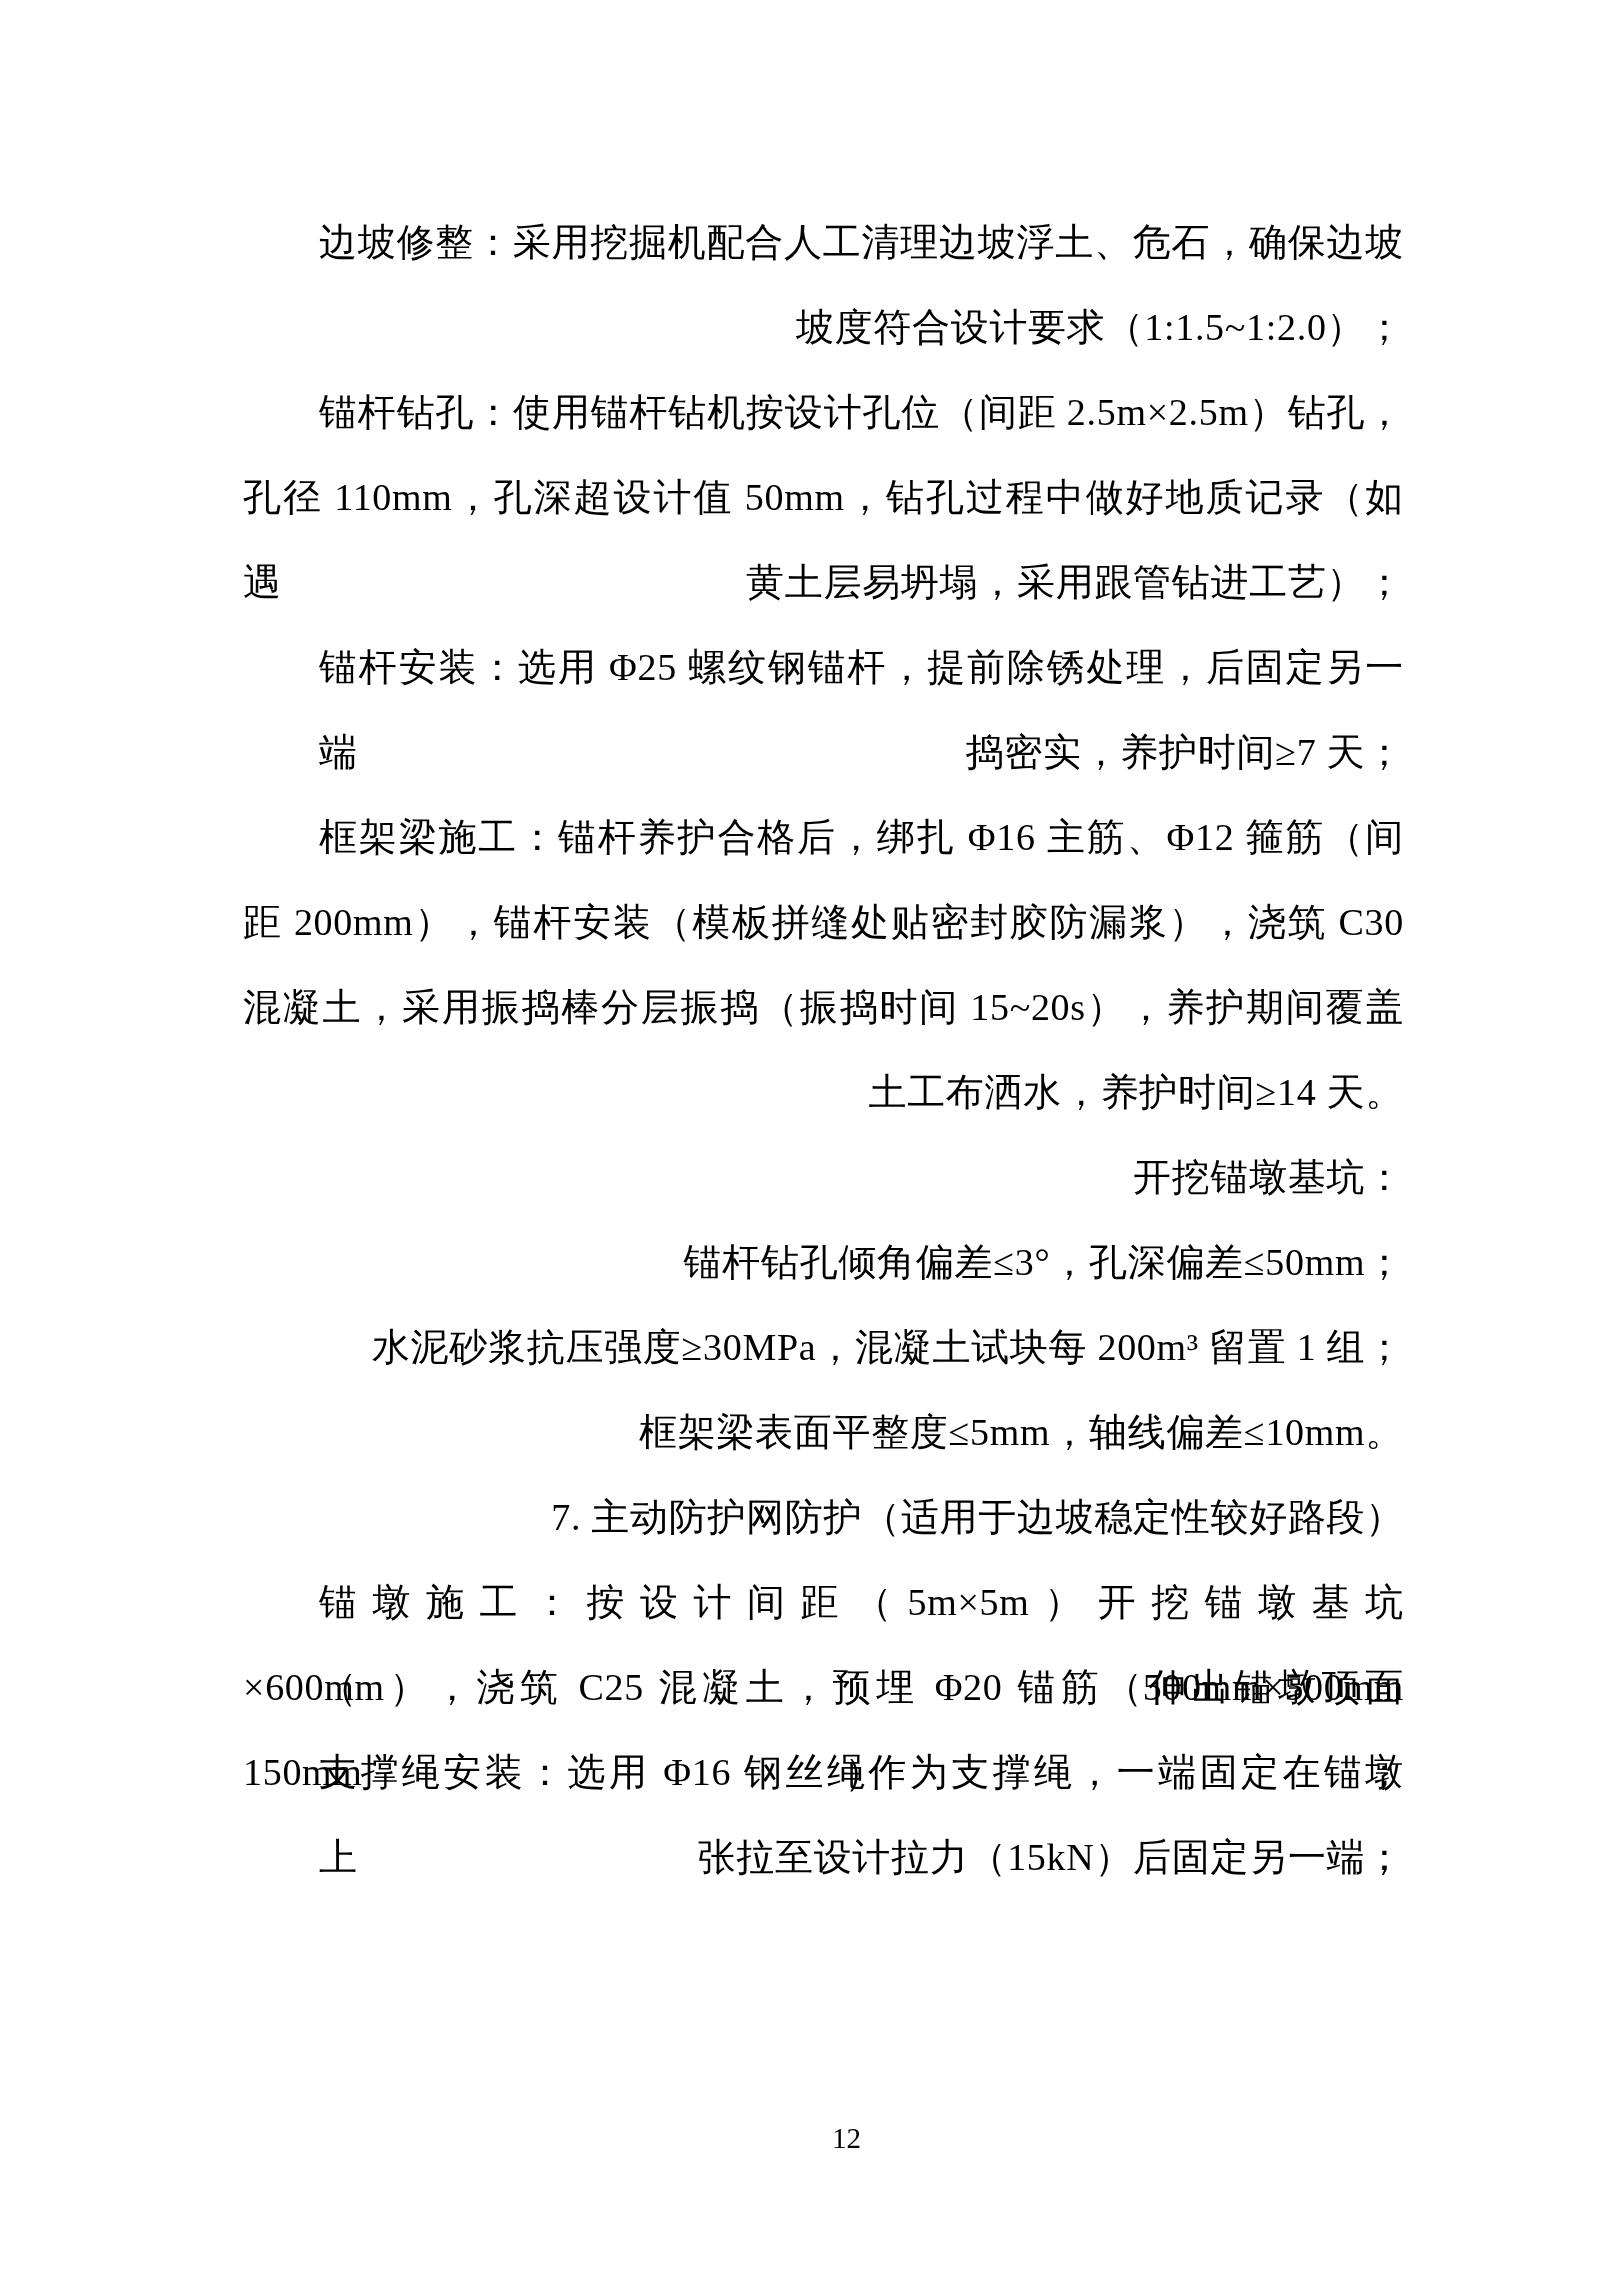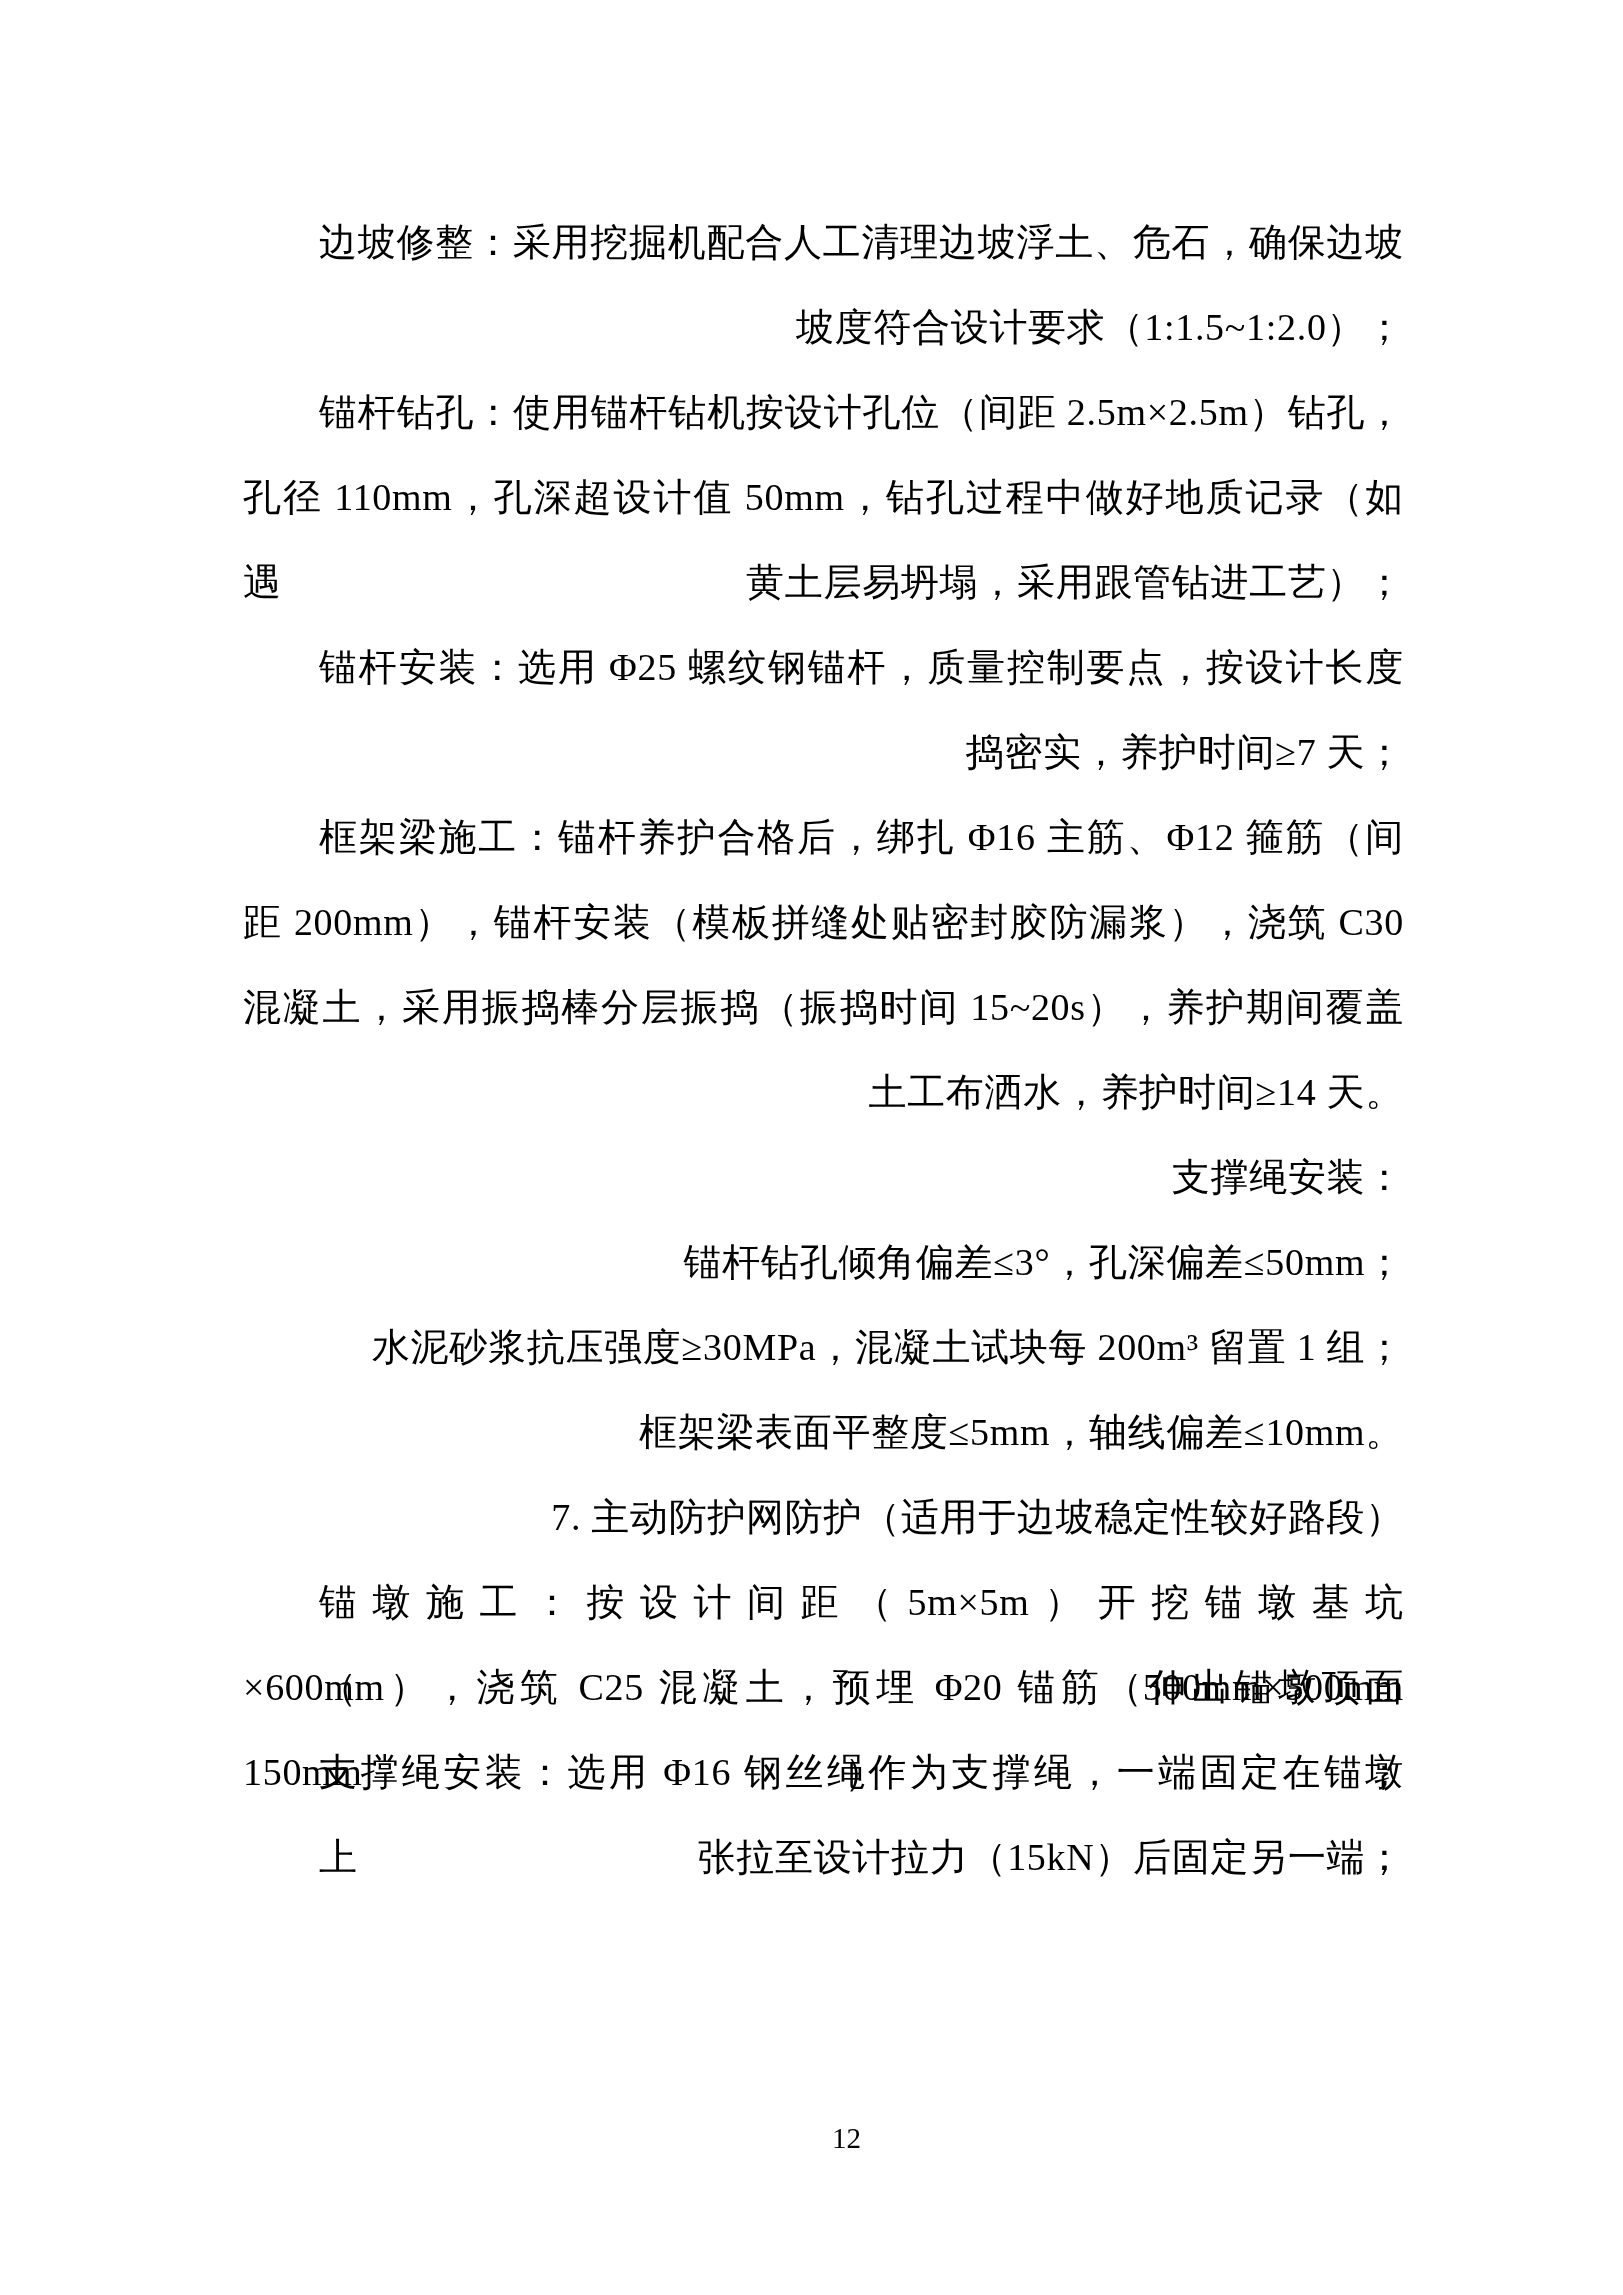--- a/index.html
+++ b/index.html
@@ -58,27 +58,27 @@
 </head>
 <body>
 
 <div class="page">
   <div class="content">
     <div class="line indent just">边坡修整：采用挖掘机配合人工清理边坡浮土、危石，确保边坡</div>
     <div class="line">坡度符合设计要求（1:1.5~1:2.0）；</div>
     <div class="line indent just">锚杆钻孔：使用锚杆钻机按设计孔位（间距 2.5m×2.5m）钻孔，</div>
     <div class="line just">孔径 110mm，孔深超设计值 50mm，钻孔过程中做好地质记录（如遇</div>
     <div class="line">黄土层易坍塌，采用跟管钻进工艺）；</div>
-    <div class="line indent just">锚杆安装：选用 Φ25 螺纹钢锚杆，质量控制要点，按设计长度</div>
+    <div class="line indent just">锚杆安装：选用 Φ25 螺纹钢锚杆，提前除锈处理，后固定另一端</div>
     <div class="line">捣密实，养护时间≥7 天；</div>
     <div class="line indent just">框架梁施工：锚杆养护合格后，绑扎 Φ16 主筋、Φ12 箍筋（间</div>
     <div class="line just">距 200mm），锚杆安装（模板拼缝处贴密封胶防漏浆），浇筑 C30</div>
     <div class="line just">混凝土，采用振捣棒分层振捣（振捣时间 15~20s），养护期间覆盖</div>
     <div class="line">土工布洒水，养护时间≥14 天。</div>
-    <div class="line indent">支撑绳安装：</div>
+    <div class="line indent">开挖锚墩基坑：</div>
     <div class="line indent">锚杆钻孔倾角偏差≤3°，孔深偏差≤50mm；</div>
     <div class="line indent">水泥砂浆抗压强度≥30MPa，混凝土试块每 200m³ 留置 1 组；</div>
     <div class="line indent">框架梁表面平整度≤5mm，轴线偏差≤10mm。</div>
     <div class="line indent">7. 主动防护网防护（适用于边坡稳定性较好路段）</div>
     <div class="line indent just">锚墩施工：按设计间距（5m×5m）开挖锚墩基坑（500mm×500mm</div>
     <div class="line just">×600mm），浇筑 C25 混凝土，预埋 Φ20 锚筋（伸出锚墩顶面 150mm）；</div>
     <div class="line indent just">支撑绳安装：选用 Φ16 钢丝绳作为支撑绳，一端固定在锚墩上，</div>
     <div class="line">张拉至设计拉力（15kN）后固定另一端；</div>
   </div>
   <div class="page-num">12</div>

